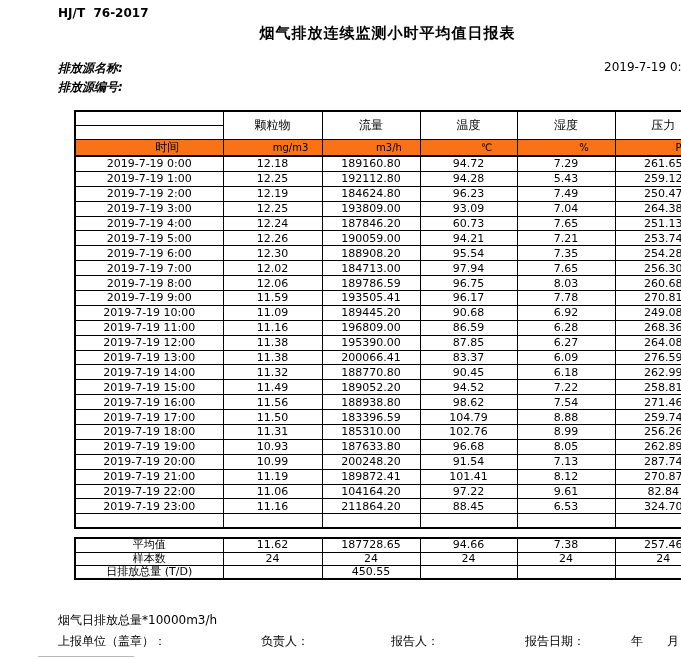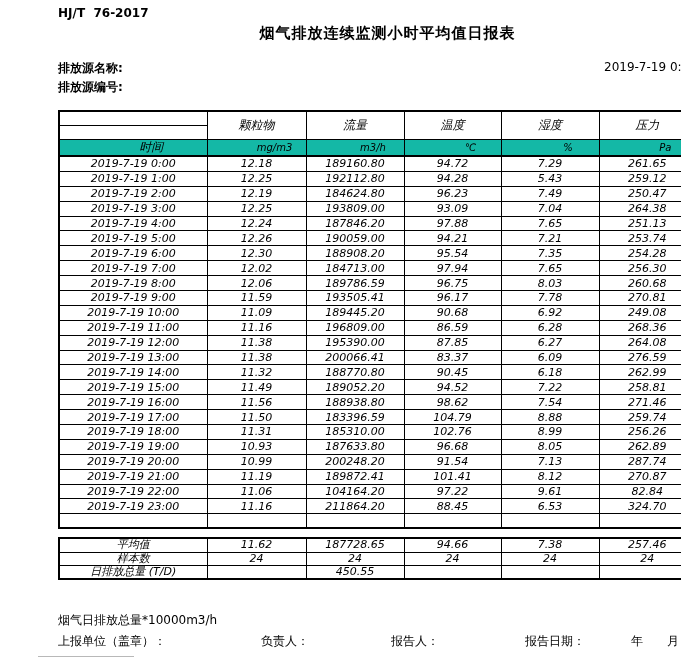--- a/index.html
+++ b/index.html
@@ -15,41 +15,41 @@
   .std-code{
     position:absolute; top:6px; left:20px;
     font-size:12px; font-weight:bold; white-space:pre;
   }
   .title{
     position:absolute; top:24px; left:0; width:681px;
     text-align:center; font-size:15px; font-weight:bold;
     letter-spacing:1px;
     padding-left:9px;
   }
-  .meta-label{ position:absolute; left:20px; font-size:12px; font-weight:bold; }
+  .meta-label{ position:absolute; left:20px; font-size:12px; font-weight:bold;font-style:italic; }
   .meta-name{ top:60px; }
   .meta-id{ top:79px; }
   .meta-date{ position:absolute; top:60px; left:566px; font-size:12px; }
 
-  .tablewrap{ position:absolute; top:110px; left:20px; width:523px;font-style:italic; }
+  .tablewrap{ position:absolute; top:110px; left:36px; width:523px; }
 
   table{ border-collapse:collapse; table-layout:fixed; width:637px; }
   table.main, table.summary{ border:2px solid #000; }
   td{
     border:1px solid #000;
     padding:0; margin:0;
     text-align:center; vertical-align:middle;
     font-size:11px; line-height:13px;
     overflow:hidden; white-space:nowrap;
   }
   .hrow td{ height:13px; }
   .pname{ font-size:12px; }
   .unit-row td{
     height:15px;
-    background:#14b8a6;
+    background:#f97316;
     border-bottom:2px solid #000;
     font-size:10px;
     padding-left:36px;
   }
   .unit-row td.time-h{ font-size:12px; }
   tbody.rows td{ height:13.9px; }
   tbody.emptyrow td{ height:13px; }
   .gap{ height:8px; }
   table.summary td{ height:12.2px; line-height:12px; }
 
@@ -145,21 +145,21 @@
             <td>12.25</td>
             <td>193809.00</td>
             <td>93.09</td>
             <td>7.04</td>
             <td>264.38</td>
           </tr>
           <tr>
             <td>2019-7-19 4:00</td>
             <td>12.24</td>
             <td>187846.20</td>
-            <td>97.88</td>
+            <td>60.73</td>
             <td>7.65</td>
             <td>251.13</td>
           </tr>
           <tr>
             <td>2019-7-19 5:00</td>
             <td>12.26</td>
             <td>190059.00</td>
             <td>94.21</td>
             <td>7.21</td>
             <td>253.74</td>

